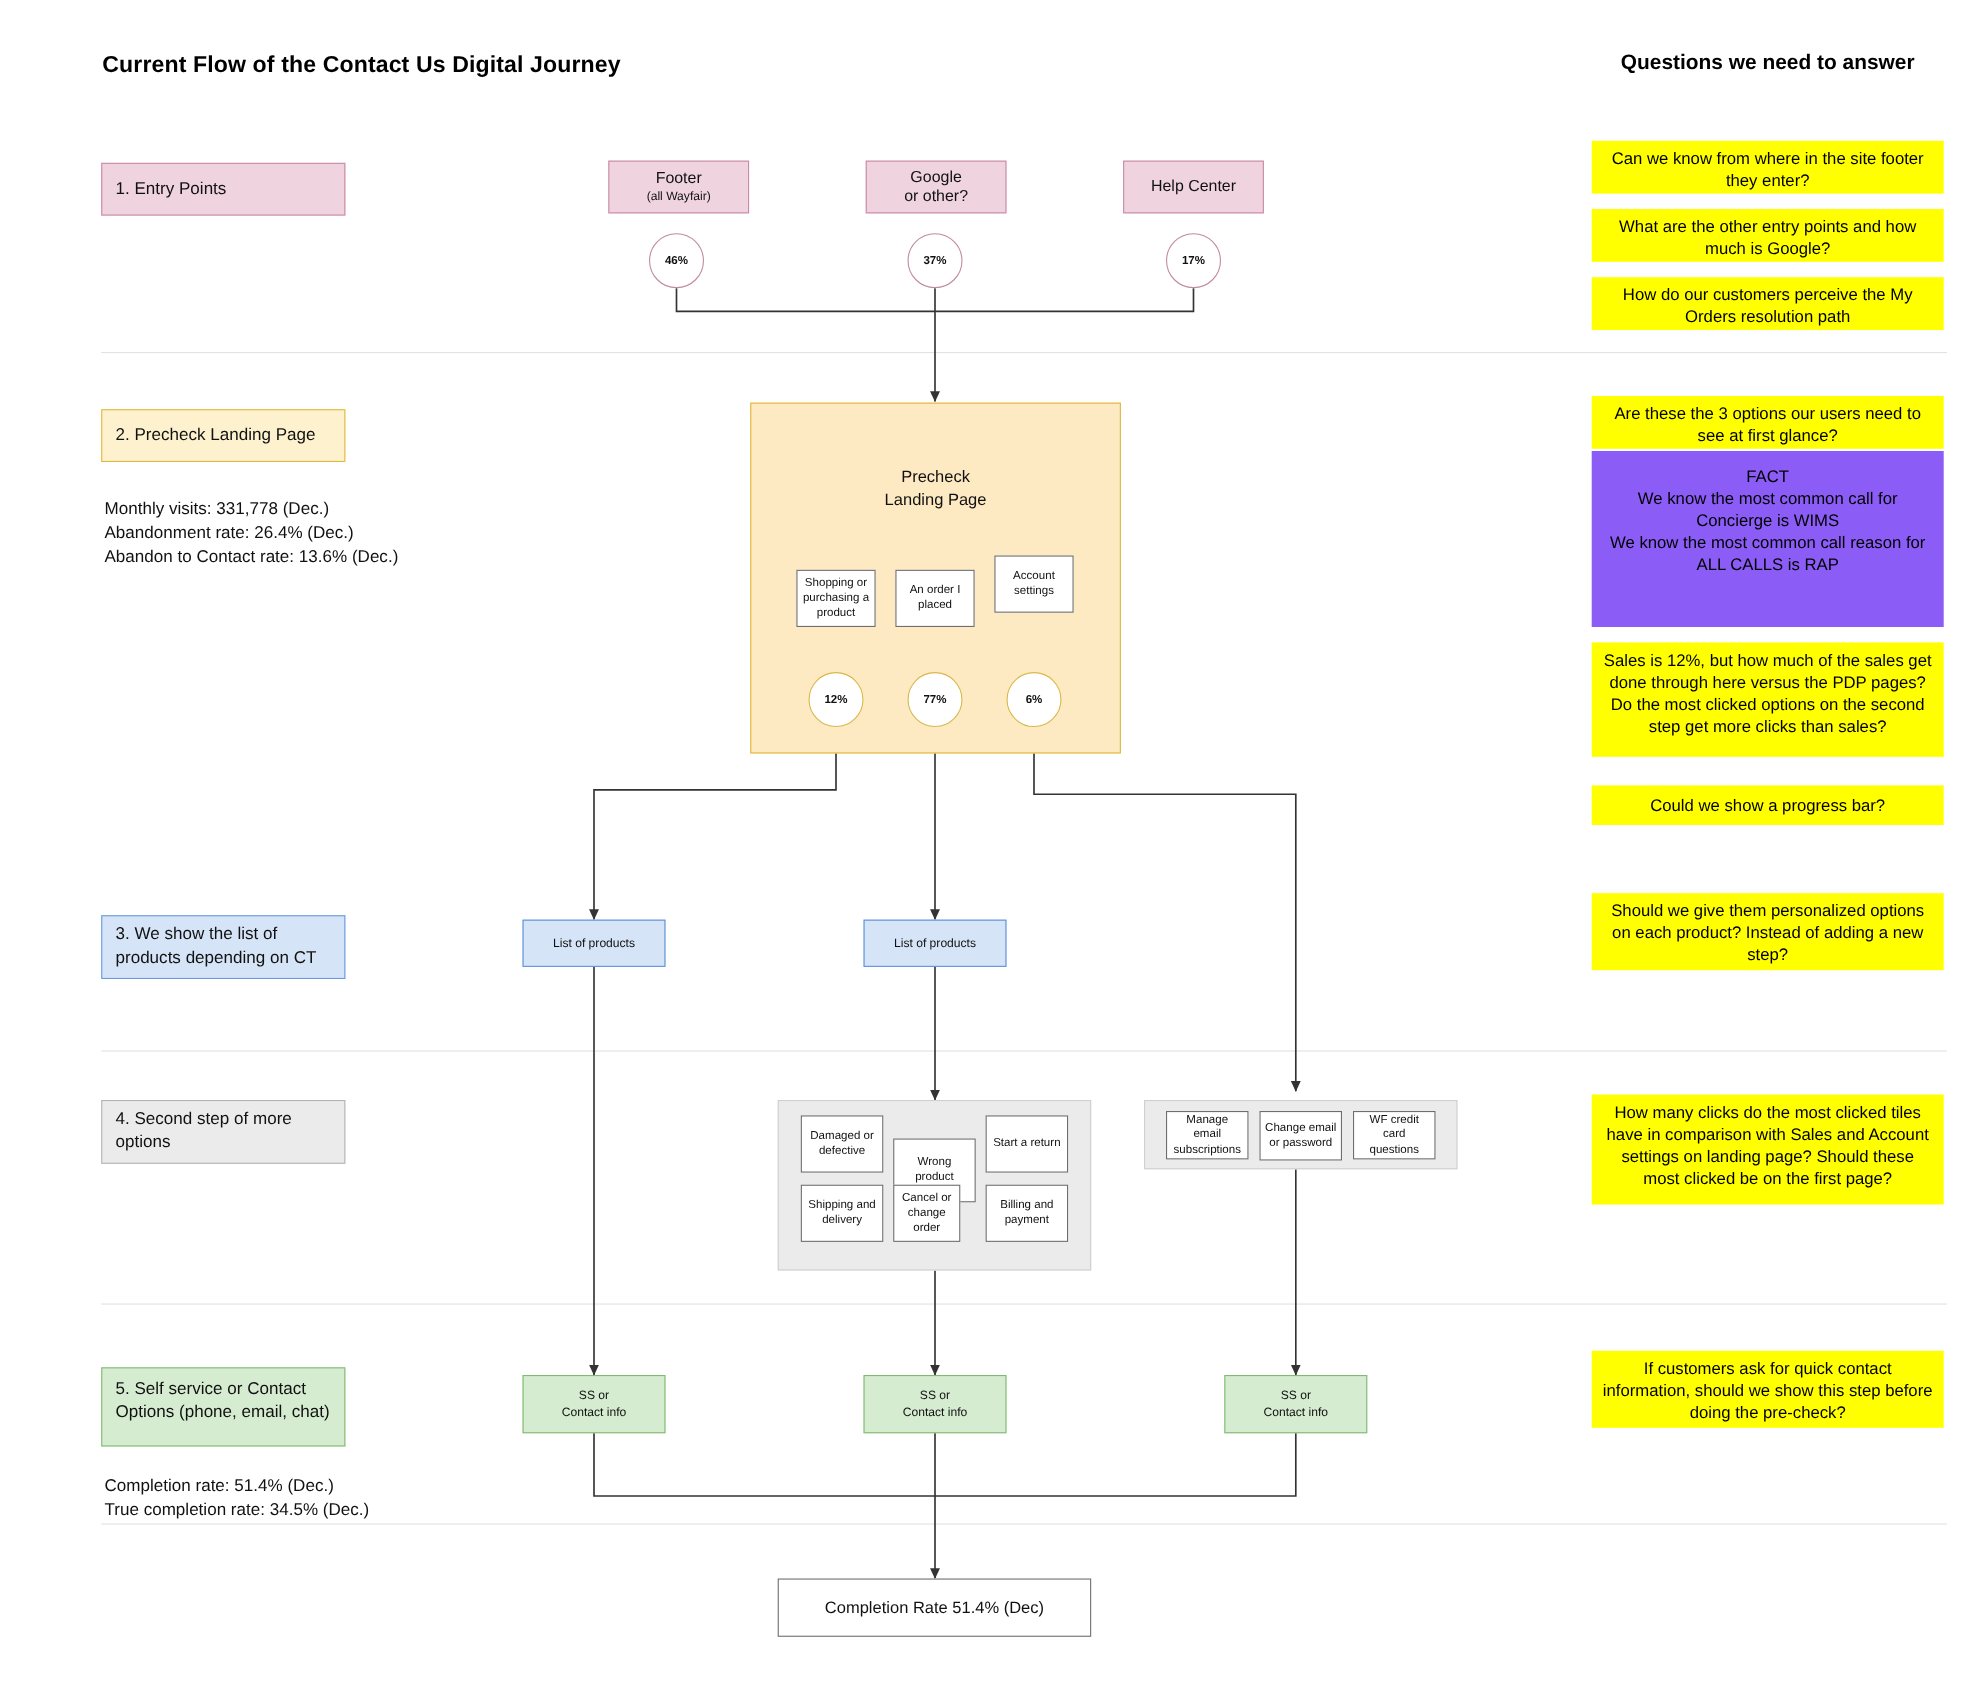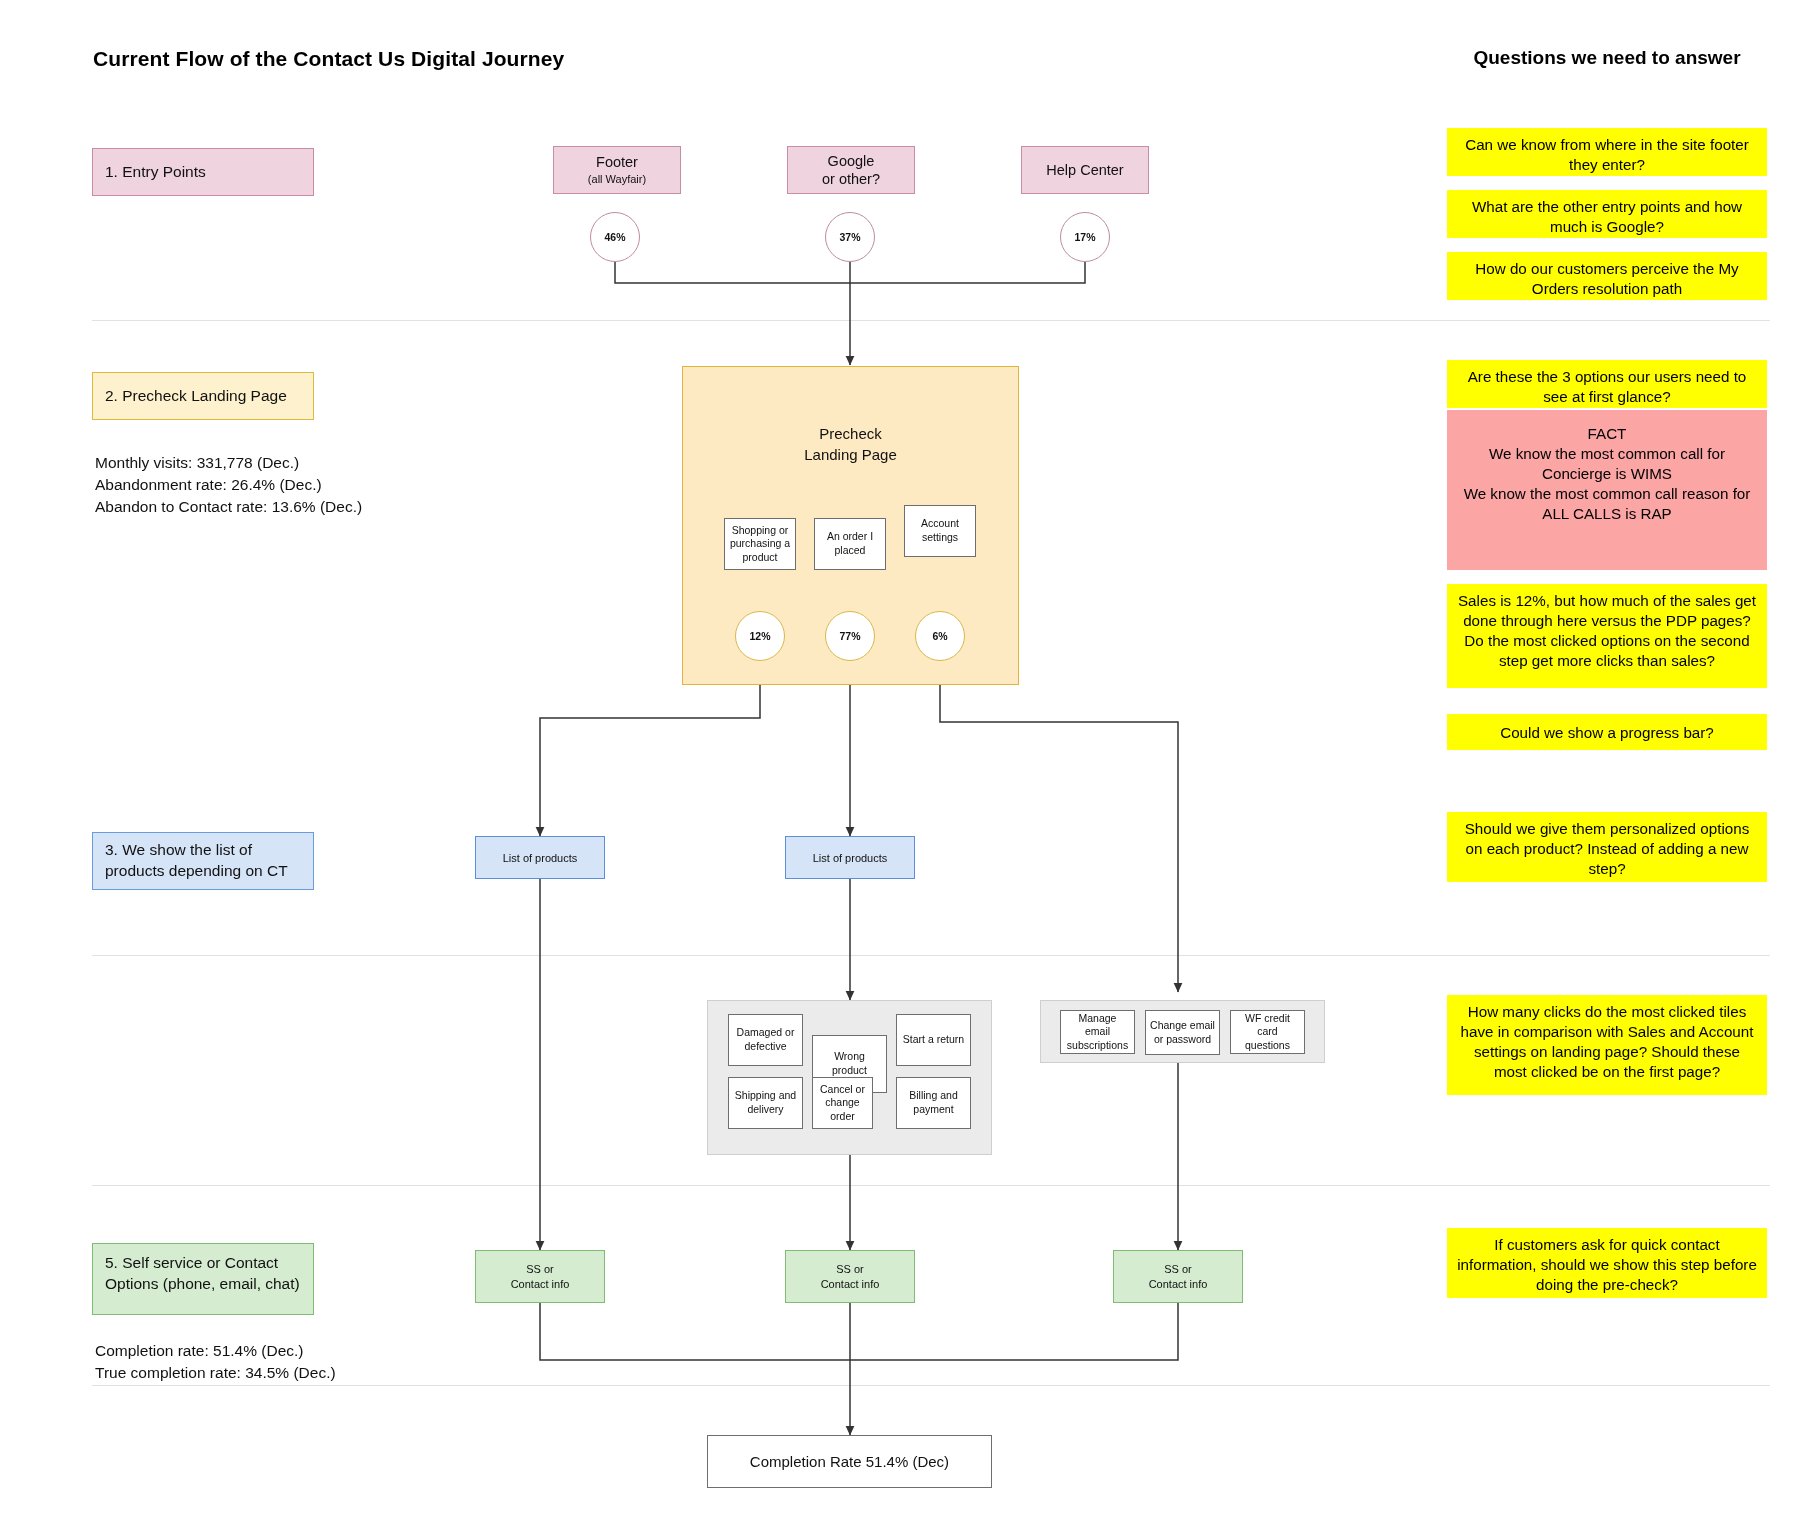--- a/index.html
+++ b/index.html
@@ -124,21 +124,21 @@
 
   
   .qcard {
     position: absolute; left: 1447px; width: 320px;
     padding: 7px 10px;
     font-size: 15.2px; color: #000; line-height: 1.32;
     text-align: center;
     white-space: pre-line;
   }
   .q-yellow { background: #ffff00; }
-  .q-cyan   { background: #fca5a5; }
+  .q-cyan   { background: #8b5cf6; }
 
   
   #wires { position: absolute; left: 0; top: 0; width: 1800px; height: 1538px; pointer-events: none; }
 </style>
 </head>
 <body>
 
 <div id="page">
 
   <div class="title-left">Current Flow of the Contact Us Digital Journey</div>
@@ -221,20 +221,23 @@
 
   <div class="tile" style="left:904px; top:505px; width:72px; height:52px;">Account settings</div>
   <div class="pct-circle pct-gold" style="left:915px; top:611px; width:50px; height:50px;">6%</div>
 
   <div class="stage stage-blue" style="left:92px; top:832px; width:222px; height:58px;">
     <span>3. We show the list of products depending on CT</span>
   </div>
   <div class="lop" style="left:475px; top:836px; width:130px; height:43px;">List of products</div>
   <div class="lop" style="left:785px; top:836px; width:130px; height:43px;">List of products</div>
 
+  <div class="stage stage-grey" style="left:92px; top:1000px; width:222px; height:58px;">
+    <span>4. Second step of more options</span>
+  </div>
 
   <div class="group-box" style="left:707px; top:1000px; width:285px; height:155px;"></div>
   <div class="tile" style="left:728px; top:1014px; width:75px; height:52px;">Damaged or defective</div>
   <div class="tile" style="left:812px; top:1014px; width:75px; height:58px;margin-top:21px;">Wrong product</div>
   <div class="tile" style="left:896px; top:1014px; width:75px; height:52px;">Start a return</div>
   <div class="tile" style="left:728px; top:1077px; width:75px; height:52px;">Shipping and delivery</div>
   <div class="tile" style="left:812px; top:1077px; width:61px; height:52px;">Cancel or change order</div>
   <div class="tile" style="left:896px; top:1077px; width:75px; height:52px;">Billing and payment</div>
 
   <div class="group-box" style="left:1040px; top:1000px; width:285px; height:63px;"></div>

